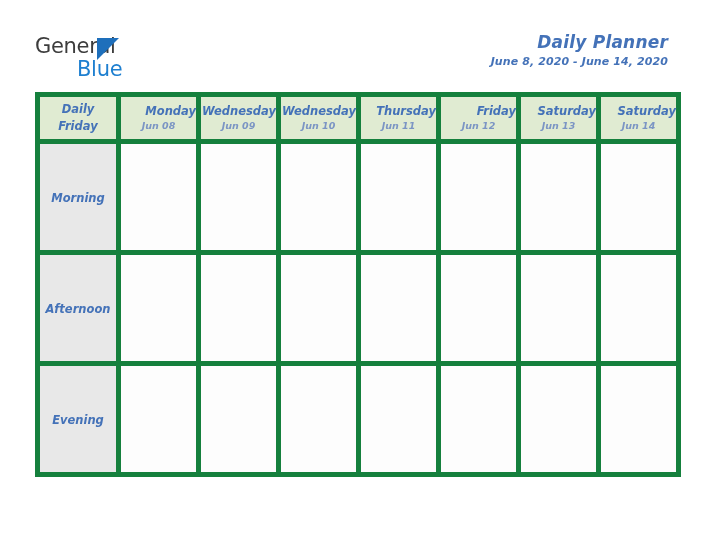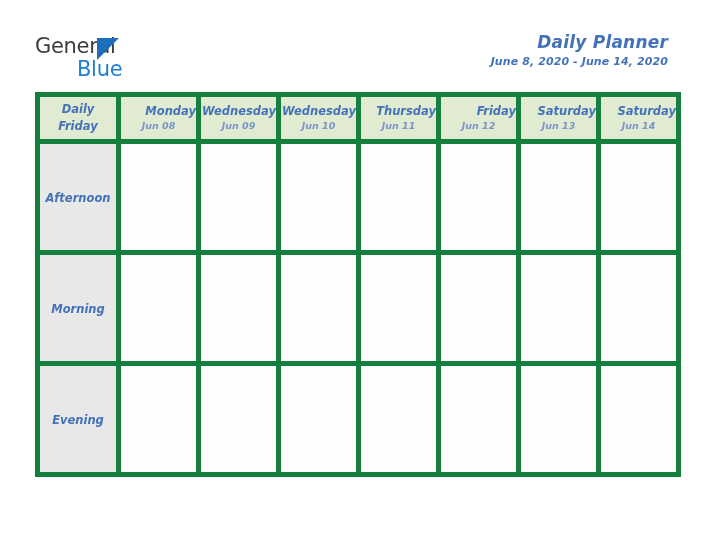--- a/index.html
+++ b/index.html
@@ -220,34 +220,34 @@
       <th>
         <span class="day-name">Saturday</span>
         <span class="day-date">Jun 14</span>
       </th>
     </tr>
   </thead>
   <tbody>
 
     <tr>
       <td class="row-label-cell">
+        <span class="row-label">Morning</span>
+      </td>
+      <td class="slot-cell"></td>
+      <td class="slot-cell"></td>
+      <td class="slot-cell"></td>
+      <td class="slot-cell"></td>
+      <td class="slot-cell"></td>
+      <td class="slot-cell"></td>
+      <td class="slot-cell"></td>
+    </tr>
+
+    <tr>
+      <td class="row-label-cell">
         <span class="row-label">Afternoon</span>
-      </td>
-      <td class="slot-cell"></td>
-      <td class="slot-cell"></td>
-      <td class="slot-cell"></td>
-      <td class="slot-cell"></td>
-      <td class="slot-cell"></td>
-      <td class="slot-cell"></td>
-      <td class="slot-cell"></td>
-    </tr>
-
-    <tr>
-      <td class="row-label-cell">
-        <span class="row-label">Morning</span>
       </td>
       <td class="slot-cell"></td>
       <td class="slot-cell"></td>
       <td class="slot-cell"></td>
       <td class="slot-cell"></td>
       <td class="slot-cell"></td>
       <td class="slot-cell"></td>
       <td class="slot-cell"></td>
     </tr>
 

